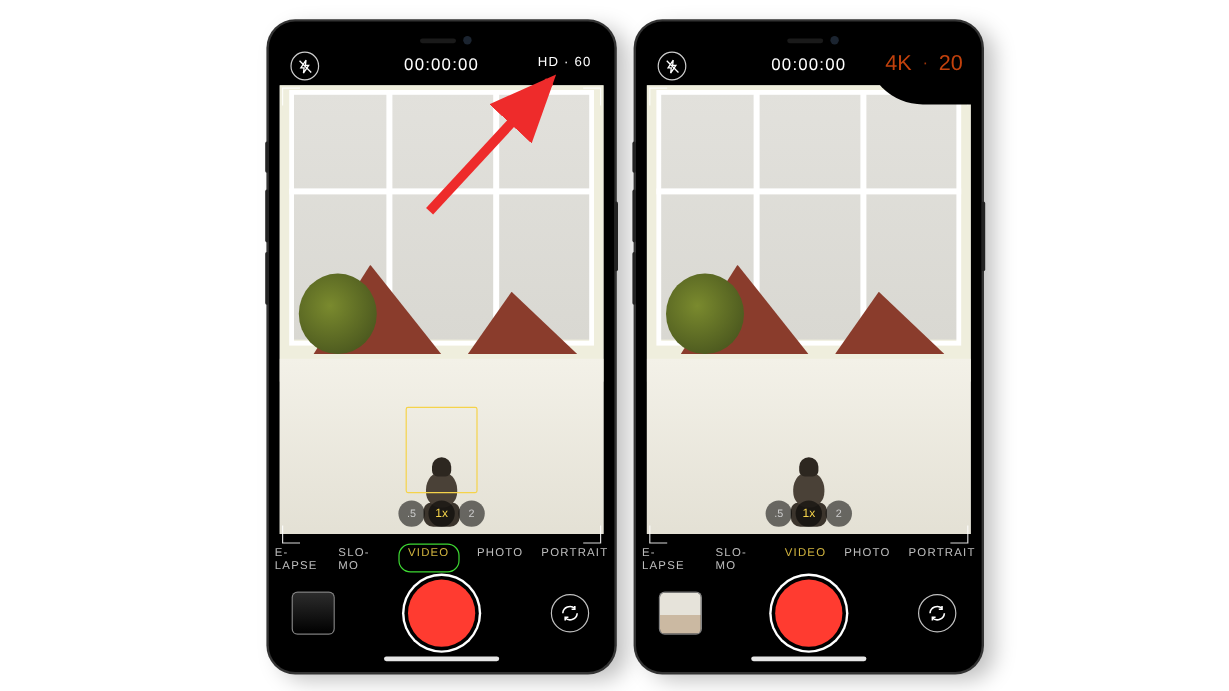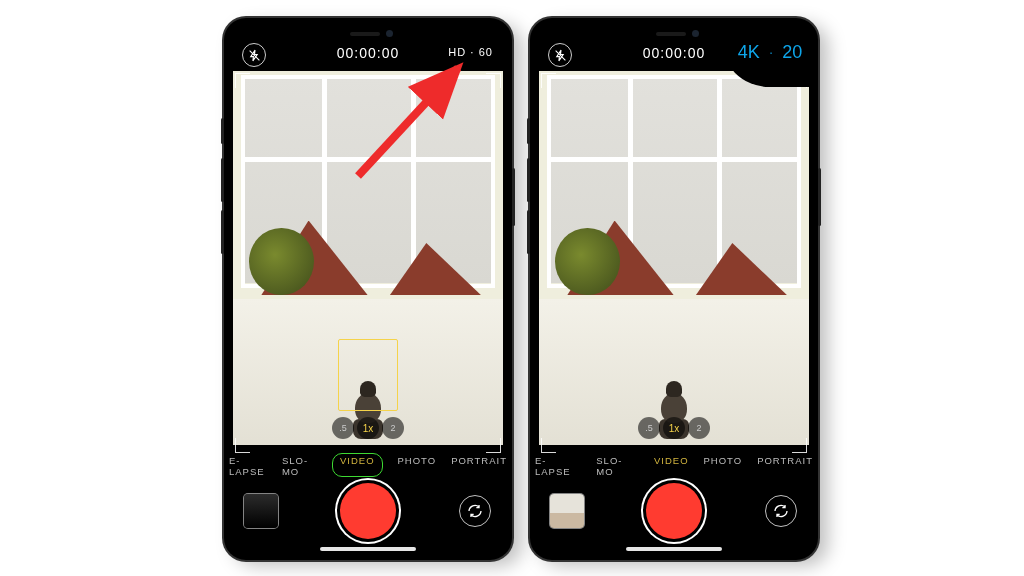--- a/index.html
+++ b/index.html
@@ -25,21 +25,21 @@
   
   .topbar { position:absolute; top:0; left:0; right:0; height:46px; color:#fff; font-size:12px; z-index:20;}
   .flash { position:absolute; left:13px; top:20px; width:22px; height:22px; border-radius:50%;
            border:1px solid rgba(255,255,255,.8); display:flex; align-items:center; justify-content:center;}
   .flash svg{width:13px;height:13px;}
   .timer { position:absolute; left:50%; top:22px; transform:translateX(-50%); font-size:14px; letter-spacing:1px;}
   .res   { position:absolute; right:14px; top:23px; font-size:11px; letter-spacing:1px;margin-left:39px; }
   .res .dot{margin:0 4px;}
   .res-bubble { position:absolute; right:-6px; top:-6px; width:98px; height:70px; background:#000;
                 border-radius:0 34px 0 48px; display:flex; align-items:center; justify-content:center;
-                color:#0ea5e9; font-size:18px; gap:9px; z-index:40; font-weight:300;text-align:right;}
+                color:#c2410c; font-size:18px; gap:9px; z-index:40; font-weight:300;text-align:right;}
   .res-bubble .d{font-size:14px;opacity:.8}
 
   
   .vf { position:absolute; top:48px; bottom:110px; left:4px; right:4px; overflow:hidden; background:#cfcfc7; }
   .vf .wall{ position:absolute; top:0;left:0;right:0;height:66%; background:#efeedd;}
   .vf .pane{ position:absolute; top:6px; left:10px; right:10px; height:55%;
              background:linear-gradient(#e2e1dc,#d9d8d2); }
   .vf .frame{position:absolute; top:4px;left:8px;right:8px;height:57%;
              border:4px solid #fff; box-sizing:border-box;}
   .vf .mullion-v{position:absolute;top:4px;bottom:40%;width:5px;background:#fff;}

